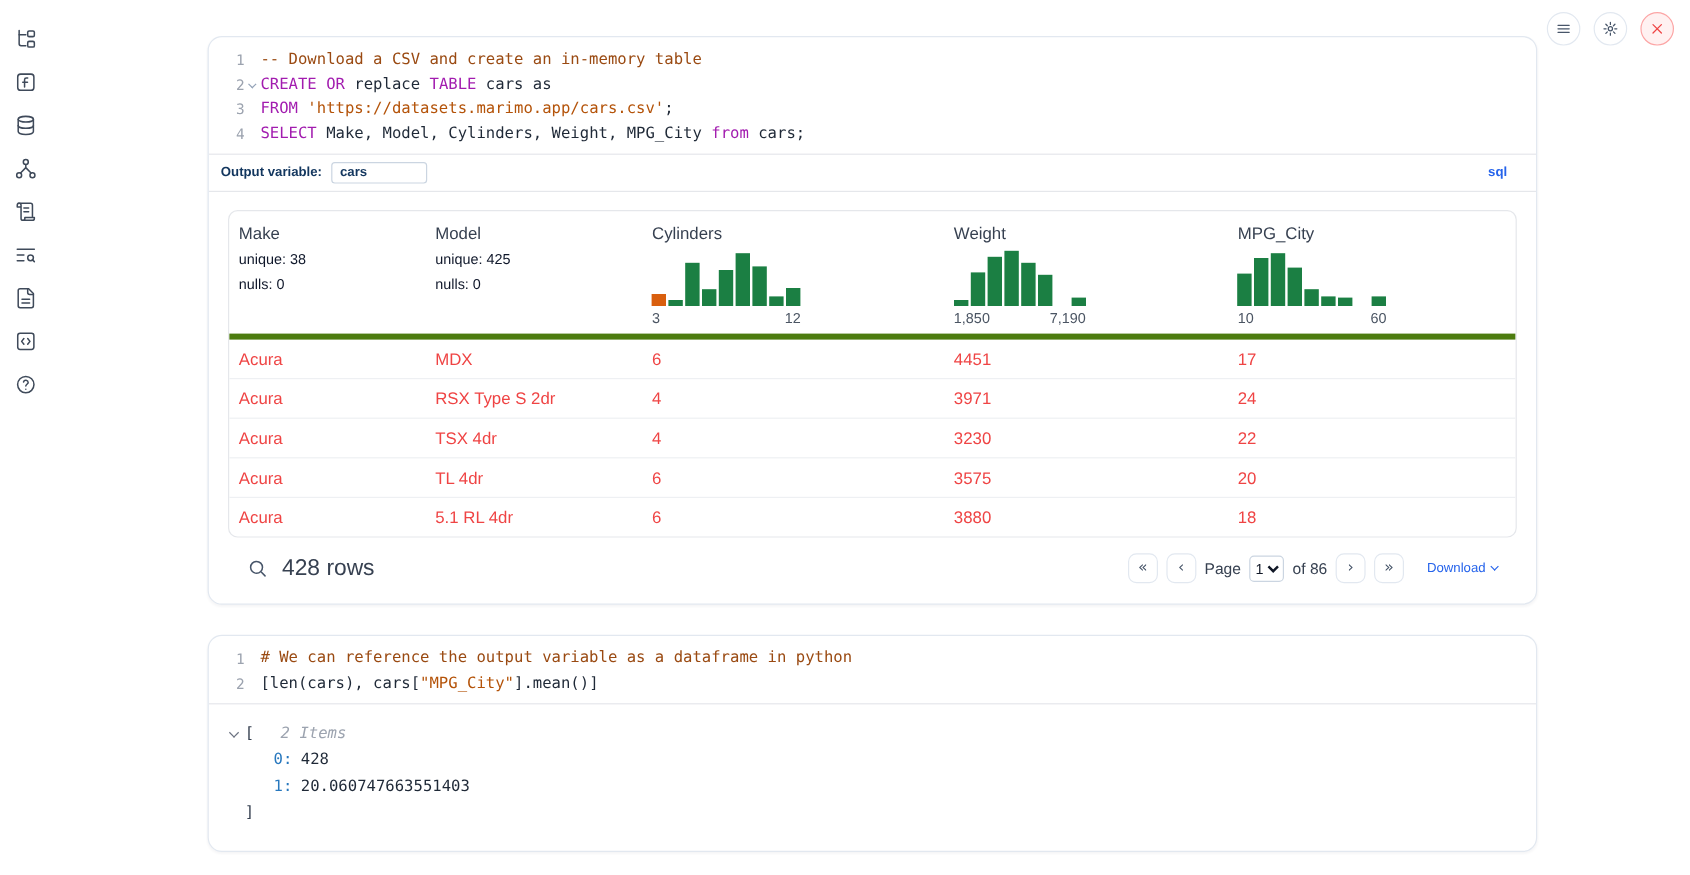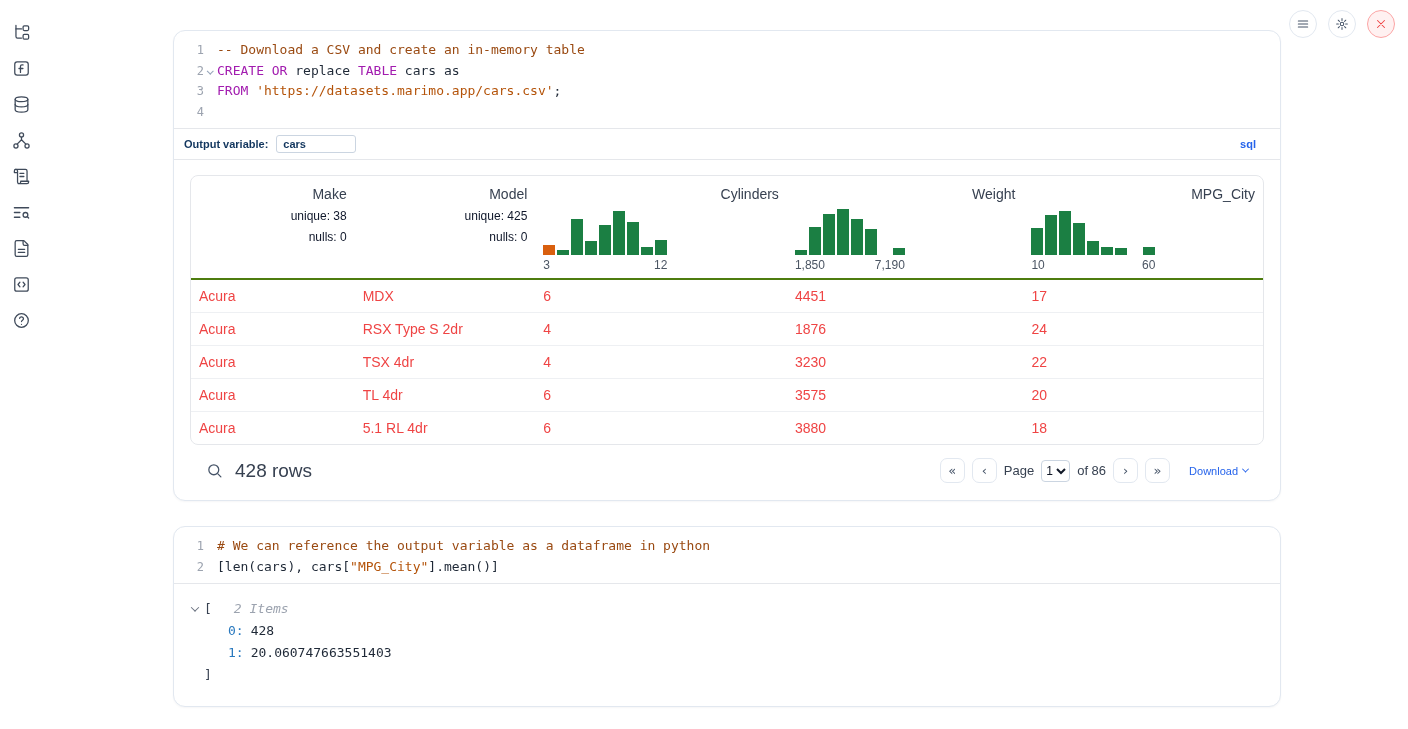--- a/index.html
+++ b/index.html
@@ -63,21 +63,21 @@
     width:80px; height:18px; border:1px solid #cbd5e1; border-radius:3px;
     font-size:11px; font-weight:700; color:#12365e; padding:0 6px;
     font-family:"Liberation Sans", sans-serif;
   }
   .lang-badge { margin-left:auto; font-size:11px; font-weight:700; color:#2563eb; }
 
   
   .table-section { padding:15px 16px 0; }
   .dtable { border:1px solid #e5e7eb; border-radius:8px; overflow:hidden; }
   .thead, .trow { display:grid; grid-template-columns:164fr 181fr 252fr 237fr 240fr; }
-  .thead { border-bottom:2px solid #4d7c0f;text-align:right; }
+  .thead { border-bottom:5px solid #4d7c0f; }
   .th { padding:10px 8px 6px; }
   .th-label { font-size:14px; color:#374151; }
   .th-stat { font-size:12px; color:#0f172a; margin-top:7px; line-height:14px; }
   .th-stat:first-of-type { margin-top:10px; }
 
   .hist { margin-top:6px; width:max-content; }
   .hist-bars { display:flex; align-items:flex-end; gap:2px; height:47px; }
   .hist-bar { width:12px; background:#1b7f43; }
   .hist-bar-first { background:#d95f0e; }
   .hist-axis { display:flex; justify-content:space-between; font-size:12px; color:#4b5563; margin-top:3px; }
@@ -203,21 +203,21 @@
 </div>
 
 <main class="content">
 
   <section class="cell cell-sql">
     <div class="editor-block">
       <div class="code-area">
           <div class="code-line"><span class="gutter">1</span><span class="fold-slot"></span><span class="code-text"><span class="tok-com">-- Download a CSV and create an in-memory table</span></span></div>
           <div class="code-line"><span class="gutter">2</span><span class="fold-slot"><span class="chev"></span></span><span class="code-text"><span class="tok-kw">CREATE</span><span class="tok-pl"> </span><span class="tok-kw">OR</span><span class="tok-pl"> replace </span><span class="tok-kw">TABLE</span><span class="tok-pl"> cars as</span></span></div>
           <div class="code-line"><span class="gutter">3</span><span class="fold-slot"></span><span class="code-text"><span class="tok-kw">FROM</span><span class="tok-pl"> </span><span class="tok-str">'https://datasets.marimo.app/cars.csv'</span><span class="tok-pl">;</span></span></div>
-          <div class="code-line"><span class="gutter">4</span><span class="fold-slot"></span></div>
+          <div class="code-line"><span class="gutter">4</span><span class="fold-slot"></span><span class="code-text"><span class="tok-kw">SELECT</span><span class="tok-pl"> Make, Model, Cylinders, Weight, MPG_City </span><span class="tok-kw">from</span><span class="tok-pl"> cars;</span></span></div>
         </div>
       <div class="outvar">
         <span class="outvar-label">Output variable:</span>
         <input class="outvar-input" value="cars" style="">
         <span class="lang-badge">sql</span>
       </div>
     </div>
 
     <div class="table-section">
       <div class="dtable">
@@ -297,21 +297,21 @@
               <div class="td">Acura</div>
               <div class="td">MDX</div>
               <div class="td">6</div>
               <div class="td">4451</div>
               <div class="td">17</div>
             </div>
             <div class="trow">
               <div class="td">Acura</div>
               <div class="td">RSX Type S 2dr</div>
               <div class="td">4</div>
-              <div class="td">1876</div>
+              <div class="td">3971</div>
               <div class="td">24</div>
             </div>
             <div class="trow">
               <div class="td">Acura</div>
               <div class="td">TSX 4dr</div>
               <div class="td">4</div>
               <div class="td">3230</div>
               <div class="td">22</div>
             </div>
             <div class="trow">

